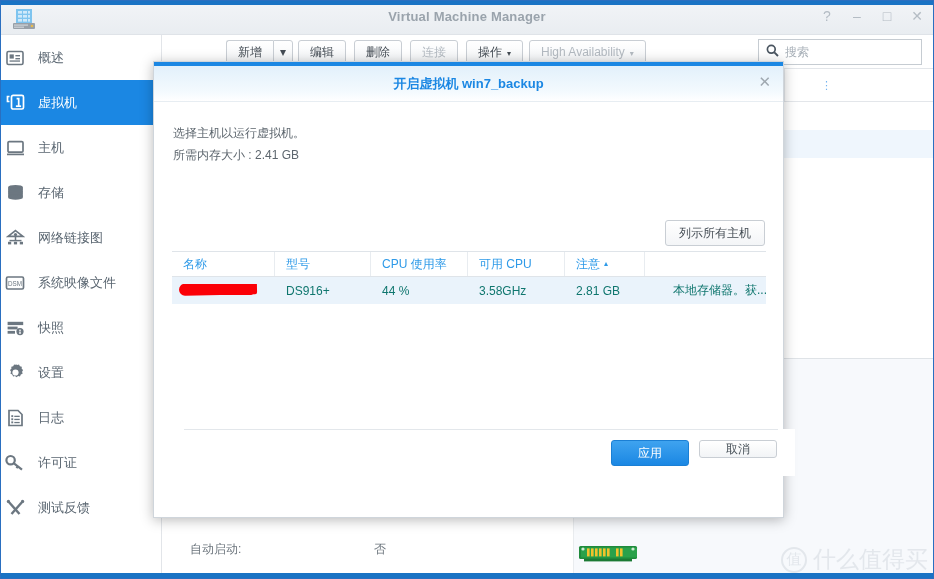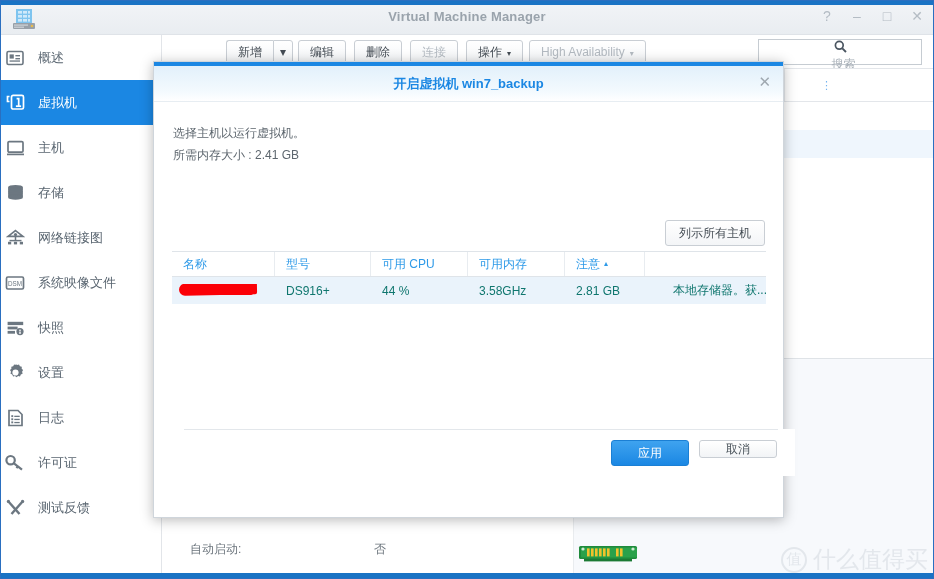--- a/index.html
+++ b/index.html
@@ -81,21 +81,21 @@
   }
   .btn.disabled { color: #b3bac1; }
   .tb-group { position: absolute; top: 5px; display: flex; }
   .caret { font-size: 8px; margin-left: 5px; position: relative; top: 1px; }
   .split-main { border-radius: 3px 0 0 3px; border-right: none; }
   .split-arrow { border-radius: 0 3px 3px 0; padding: 0 6px; }
 
   .searchbox {
     position: absolute; right: 12px; top: 4px; width: 164px; height: 26px;
     border: 1px solid #c6ccd2; background: #fff;
-    display: flex; align-items: center; padding-left: 7px; flex-direction: column;
+    display: flex; align-items: center; padding-left: 7px;
   }
   .searchbox .sicon { color:#4a5560; font-size: 13px; margin-right: 6px; }
   .searchbox .ph { color: #a8b0b8; font-size: 12px; }
 
   
   .bg-table { position: absolute; left: 0; top: 33px; width: 772px; height: 290px;
               border-top: 1px solid #e3e6ea; }
   .bg-th {
     height: 33px; border-bottom: 1px solid #e3e6ea; display: flex;
     background: #fff;
@@ -491,22 +491,22 @@
       <div class="m-text" style="top:45px;">所需内存大小 : 2.41 GB</div>
 
       <div class="list-all-btn">
         <div class="btn" style="height:26px;padding:12px 13px;">列示所有主机</div>
       </div>
 
       <div class="mtable">
         <div class="mthead">
           <div class="c" style="width:103px;">名称</div>
           <div class="c" style="width:96px;">型号</div>
+          <div class="c" style="width:97px;">CPU 使用率</div>
           <div class="c" style="width:97px;">可用 CPU</div>
-          <div class="c" style="width:97px;">可用内存</div>
           <div class="c" style="width:80px;">
             <span>注意</span>
             <span class="sortcaret">▴</span>
           </div>
           <div class="c" style="width:24px;"></div>
         </div>
 
         <div class="mtrow">
           <div class="c" style="width:103px;">
             <span class="redact"></span>

